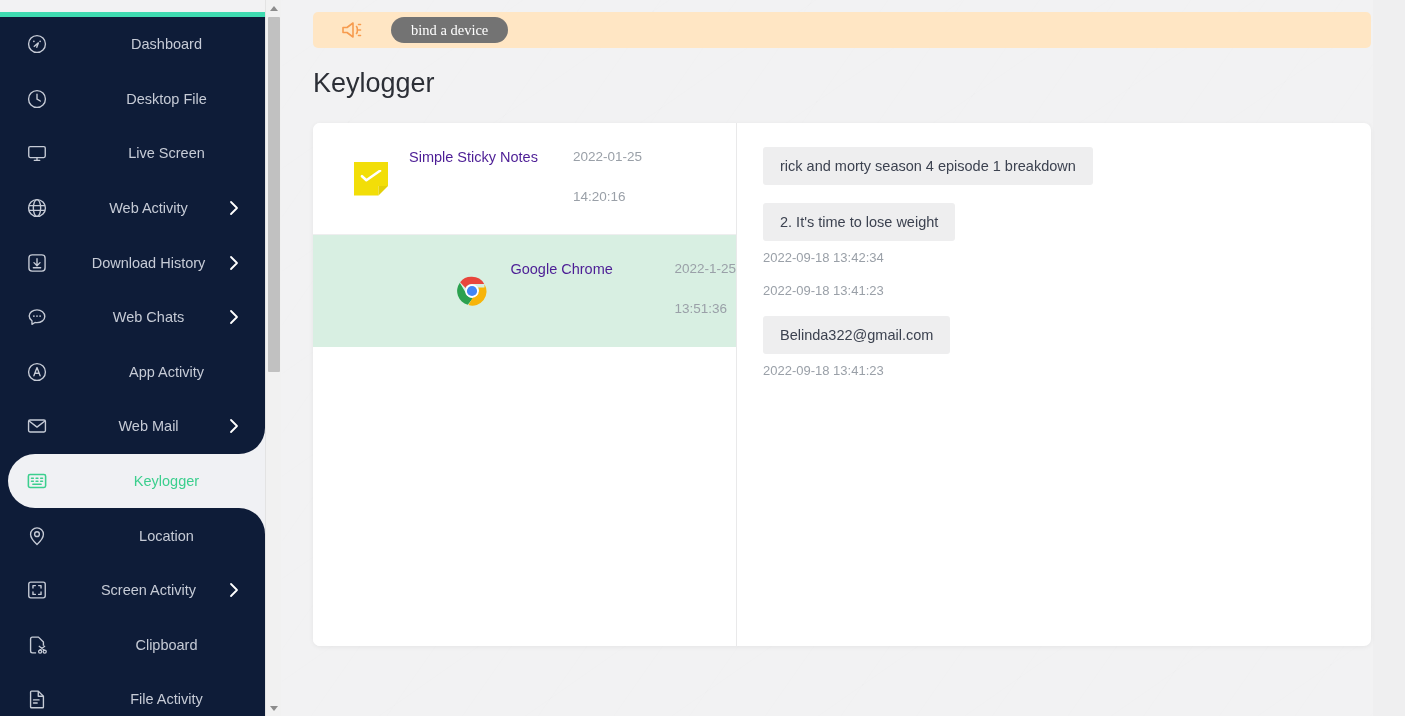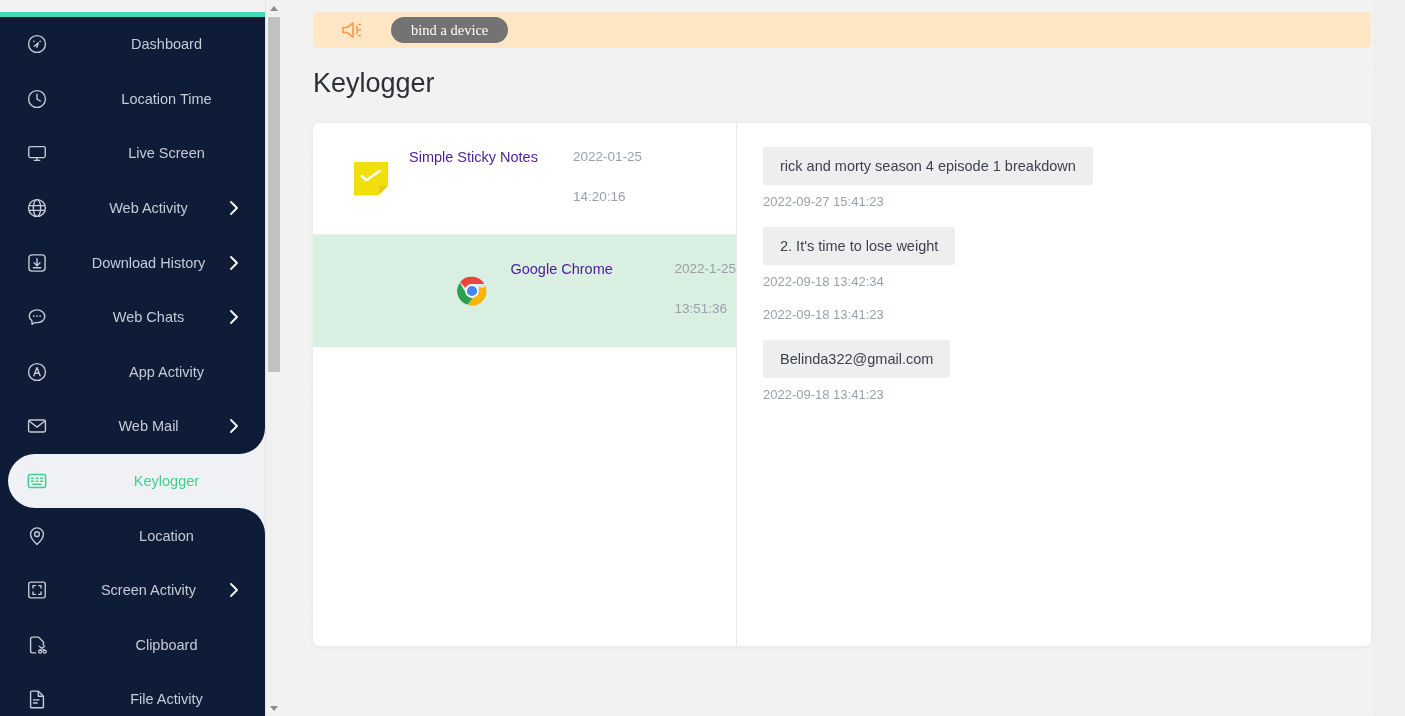--- a/index.html
+++ b/index.html
@@ -274,21 +274,21 @@
           </span>
           <span class="nav-label">Dashboard</span>
         </div>
         <div class="nav-item">
           <span class="nav-icon">
             <svg width="22" height="22" viewBox="0 0 24 24" fill="none">
               <circle cx="12" cy="12" r="9.2" stroke="#c6cbd6" stroke-width="1.5"></circle>
               <path d="M12 6.8V12l3.6 2.2" stroke="#c6cbd6" stroke-width="1.5" stroke-linecap="round"></path>
             </svg>
           </span>
-          <span class="nav-label">Location Time</span>
+          <span class="nav-label">Desktop File</span>
         </div>
         <div class="nav-item">
           <span class="nav-icon">
             <svg width="22" height="22" viewBox="0 0 24 24" fill="none">
               <rect x="3" y="5" width="18" height="12" rx="1.6" stroke="#c6cbd6" stroke-width="1.5"></rect>
               <path d="M9 20h6M12 17v3" stroke="#c6cbd6" stroke-width="1.5" stroke-linecap="round"></path>
             </svg>
           </span>
           <span class="nav-label">Live Screen</span>
         </div>
@@ -475,20 +475,20 @@
               </svg>
             </span>
             <span class="row-name">Google Chrome</span>
             <span class="row-times">
               <div>2022-1-25</div>
               <div class="t2">13:51:36</div>
             </span>
           </div>
         </div>
       <div class="detail" id="detail">
-          <div class="log-entry"><div class="log-bubble">rick and morty season 4 episode 1 breakdown</div><div class="log-time">2022-09-27 15:41:23</div></div>
+          <div class="log-entry"><div class="log-bubble">rick and morty season 4 episode 1 breakdown</div></div>
           <div class="log-entry"><div class="log-bubble">2. It's time to lose weight</div><div class="log-time">2022-09-18 13:42:34</div></div>
           <div class="log-entry"><div class="log-time">2022-09-18 13:41:23</div></div>
           <div class="log-entry"><div class="log-bubble">Belinda322@gmail.com</div><div class="log-time">2022-09-18 13:41:23</div></div>
         </div>
     </div>
   </div>
 </div>
 
 </body></html>

